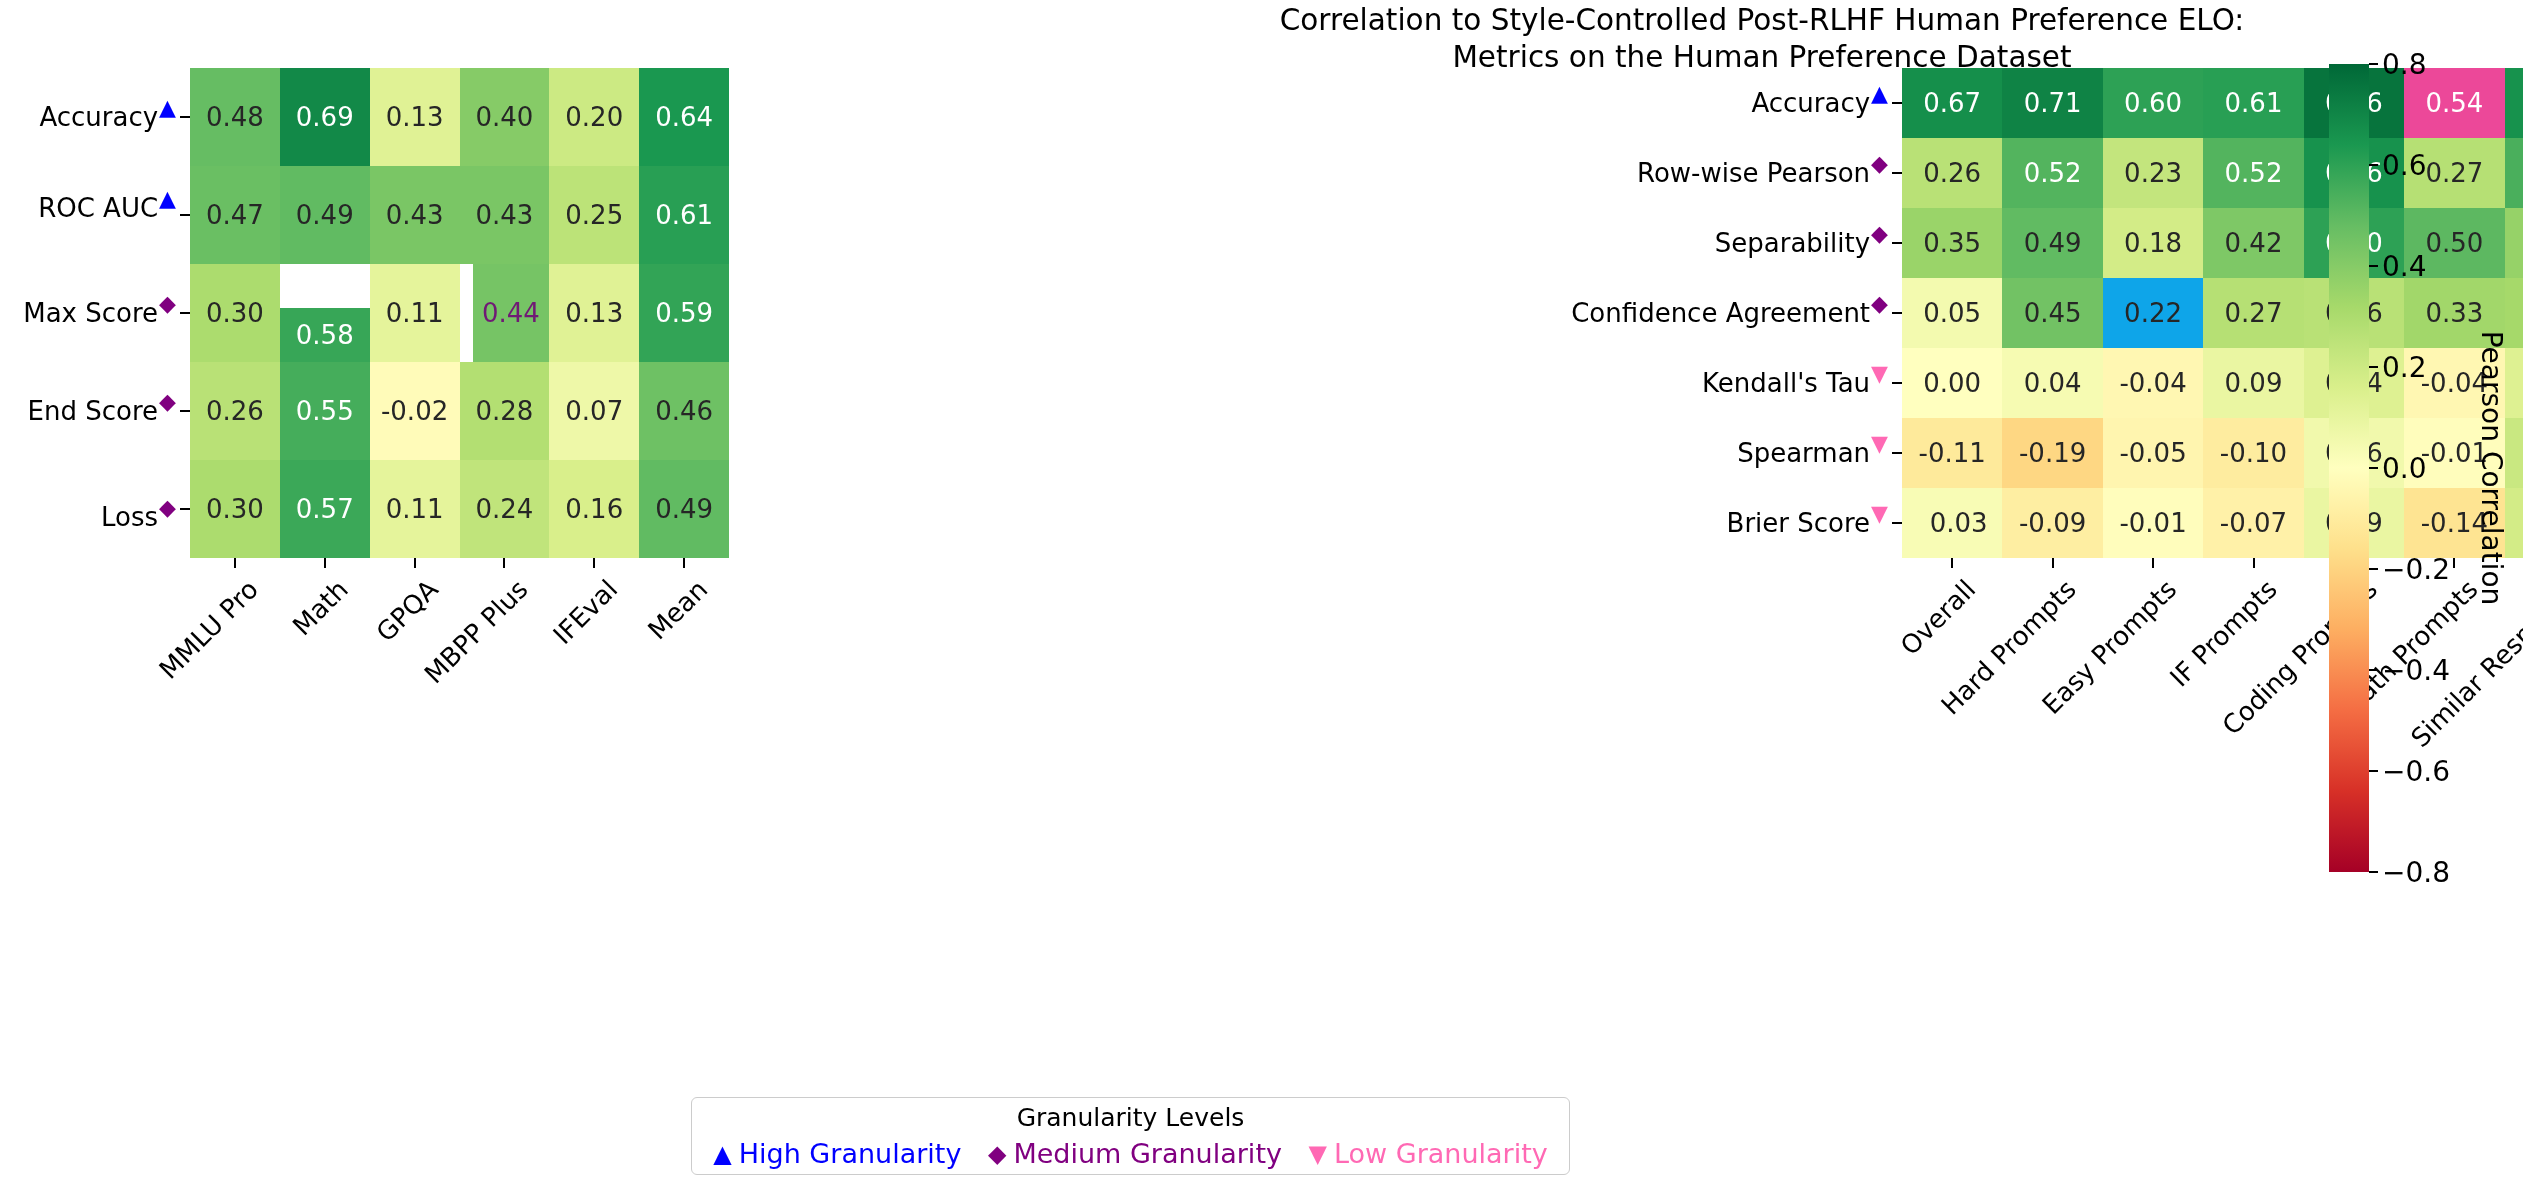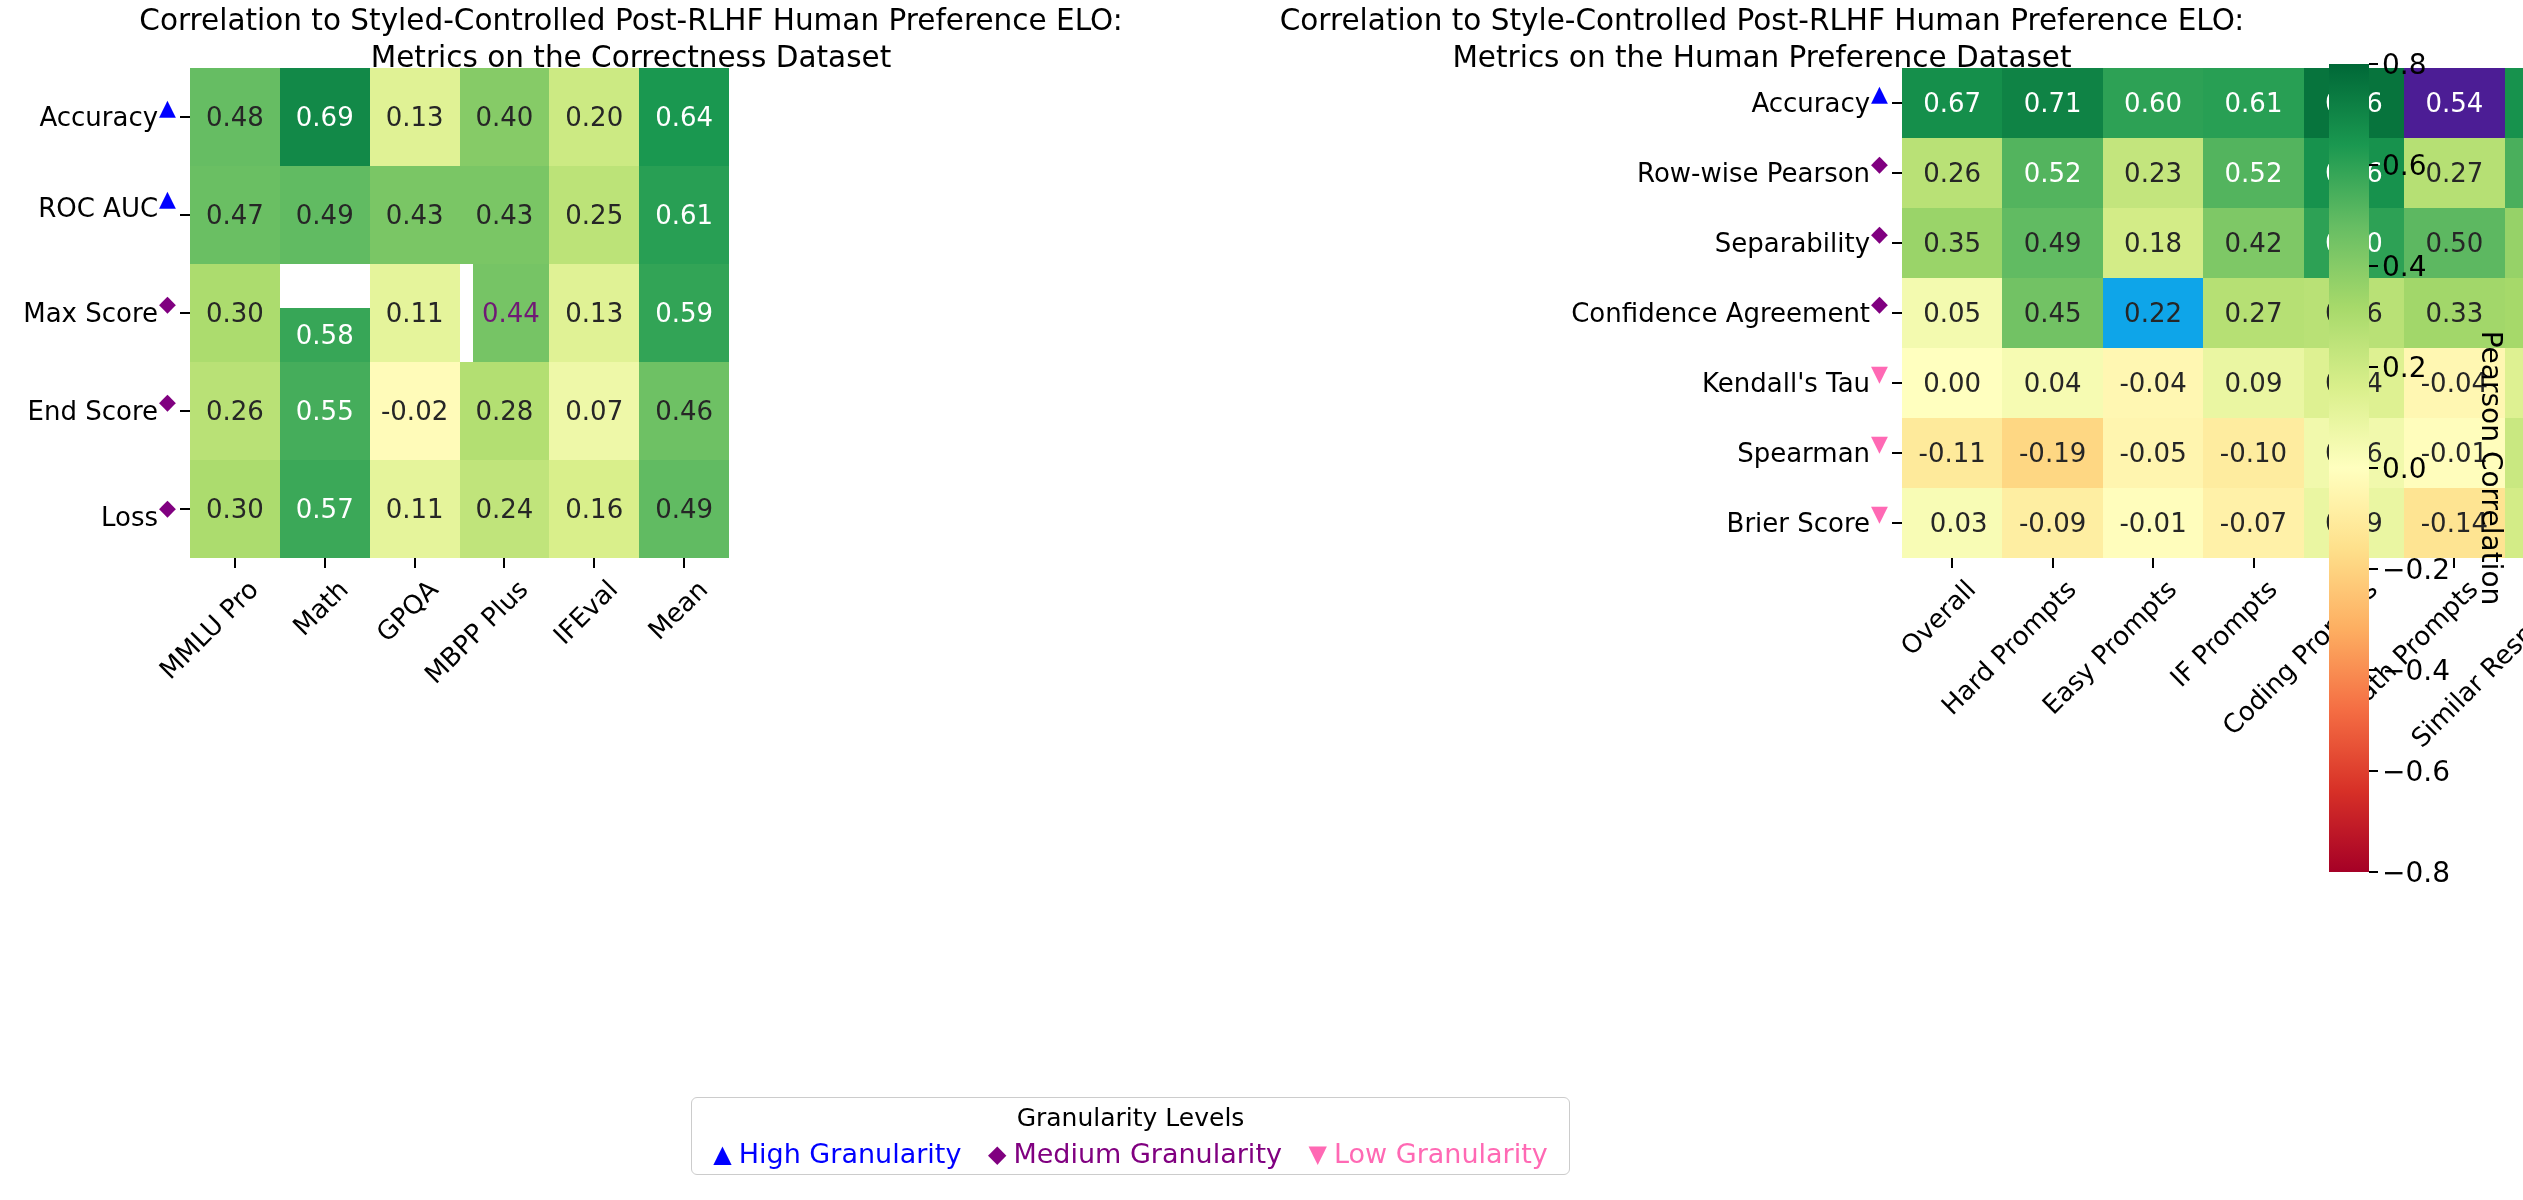--- a/index.html
+++ b/index.html
@@ -151,22 +151,20 @@
     white-space: nowrap;
   }
   .legend-entry .lmarker { font-size: 24px; line-height: 1; }
 </style>
 </head>
 <body>
 
 <div id="figure">
 
   <div class="panel" id="panel-left">
-    <div class="panel-title">Correlation to Styled-Controlled Post-RLHF Human Preference ELO:
-Metrics on the Correctness Dataset</div>
     <div class="ylabels" id="ylabels-left" style="left: 0px; top: 68px; width: 190px; height: 490px;">
         <div class="ylabel" style="top: 49px; right: 14px;">
           <span class="ltext">Accuracy</span>
           <span class="marker" style="color: rgb(0, 0, 255);">▲</span>
         </div>
         <div class="ytick" style="top: 49px; right: 0px;"></div>
         <div class="ylabel" style="top: 140px; right: 14px;">
           <span class="ltext">ROC AUC</span>
           <span class="marker" style="color: rgb(0, 0, 255);">▲</span>
         </div>
@@ -274,21 +272,21 @@
           <span class="marker" style="color: rgb(255, 105, 180);">▼</span>
         </div>
         <div class="ytick" style="top: 455px; right: 0px;"></div>
       </div>
     <div class="grid" id="grid-right" style="left: 640px; top: 68px; width: 703px; height: 490px; grid-template-columns: repeat(7, 1fr); grid-template-rows: repeat(7, 1fr);">
         <div class="cell" style="background: rgb(21, 143, 75); color: rgb(255, 255, 255);">0.67</div>
         <div class="cell" style="background: rgb(15, 131, 69); color: rgb(255, 255, 255);">0.71</div>
         <div class="cell" style="background: rgb(45, 161, 85); color: rgb(255, 255, 255);">0.60</div>
         <div class="cell" style="background: rgb(40, 159, 84); color: rgb(255, 255, 255);">0.61</div>
         <div class="cell" style="background: rgb(7, 116, 61); color: rgb(255, 255, 255);">0.76</div>
-        <div class="cell" style="background: #4c1d95; color: rgb(255, 255, 255);">0.54</div>
+        <div class="cell" style="background: #ec4899; color: rgb(255, 255, 255);">0.54</div>
         <div class="cell" style="background: rgb(23, 146, 77); color: rgb(255, 255, 255);">0.66</div>
         <div class="cell" style="background: rgb(185, 225, 118); color: rgb(38, 38, 38);">0.26</div>
         <div class="cell" style="background: rgb(83, 180, 94); color: rgb(255, 255, 255);">0.52</div>
         <div class="cell" style="background: rgb(195, 229, 125); color: rgb(38, 38, 38);">0.23</div>
         <div class="cell" style="background: rgb(83, 180, 94); color: rgb(255, 255, 255);">0.52</div>
         <div class="cell" style="background: rgb(23, 146, 77); color: rgb(255, 255, 255);">0.66</div>
         <div class="cell" style="background: rgb(182, 224, 116); color: rgb(38, 38, 38);">0.27</div>
         <div class="cell" style="background: rgb(74, 175, 92); color: rgb(255, 255, 255);">0.54</div>
         <div class="cell" style="background: rgb(154, 212, 105); color: rgb(38, 38, 38);">0.35</div>
         <div class="cell" style="background: rgb(97, 187, 98); color: rgb(38, 38, 38);">0.49</div>

